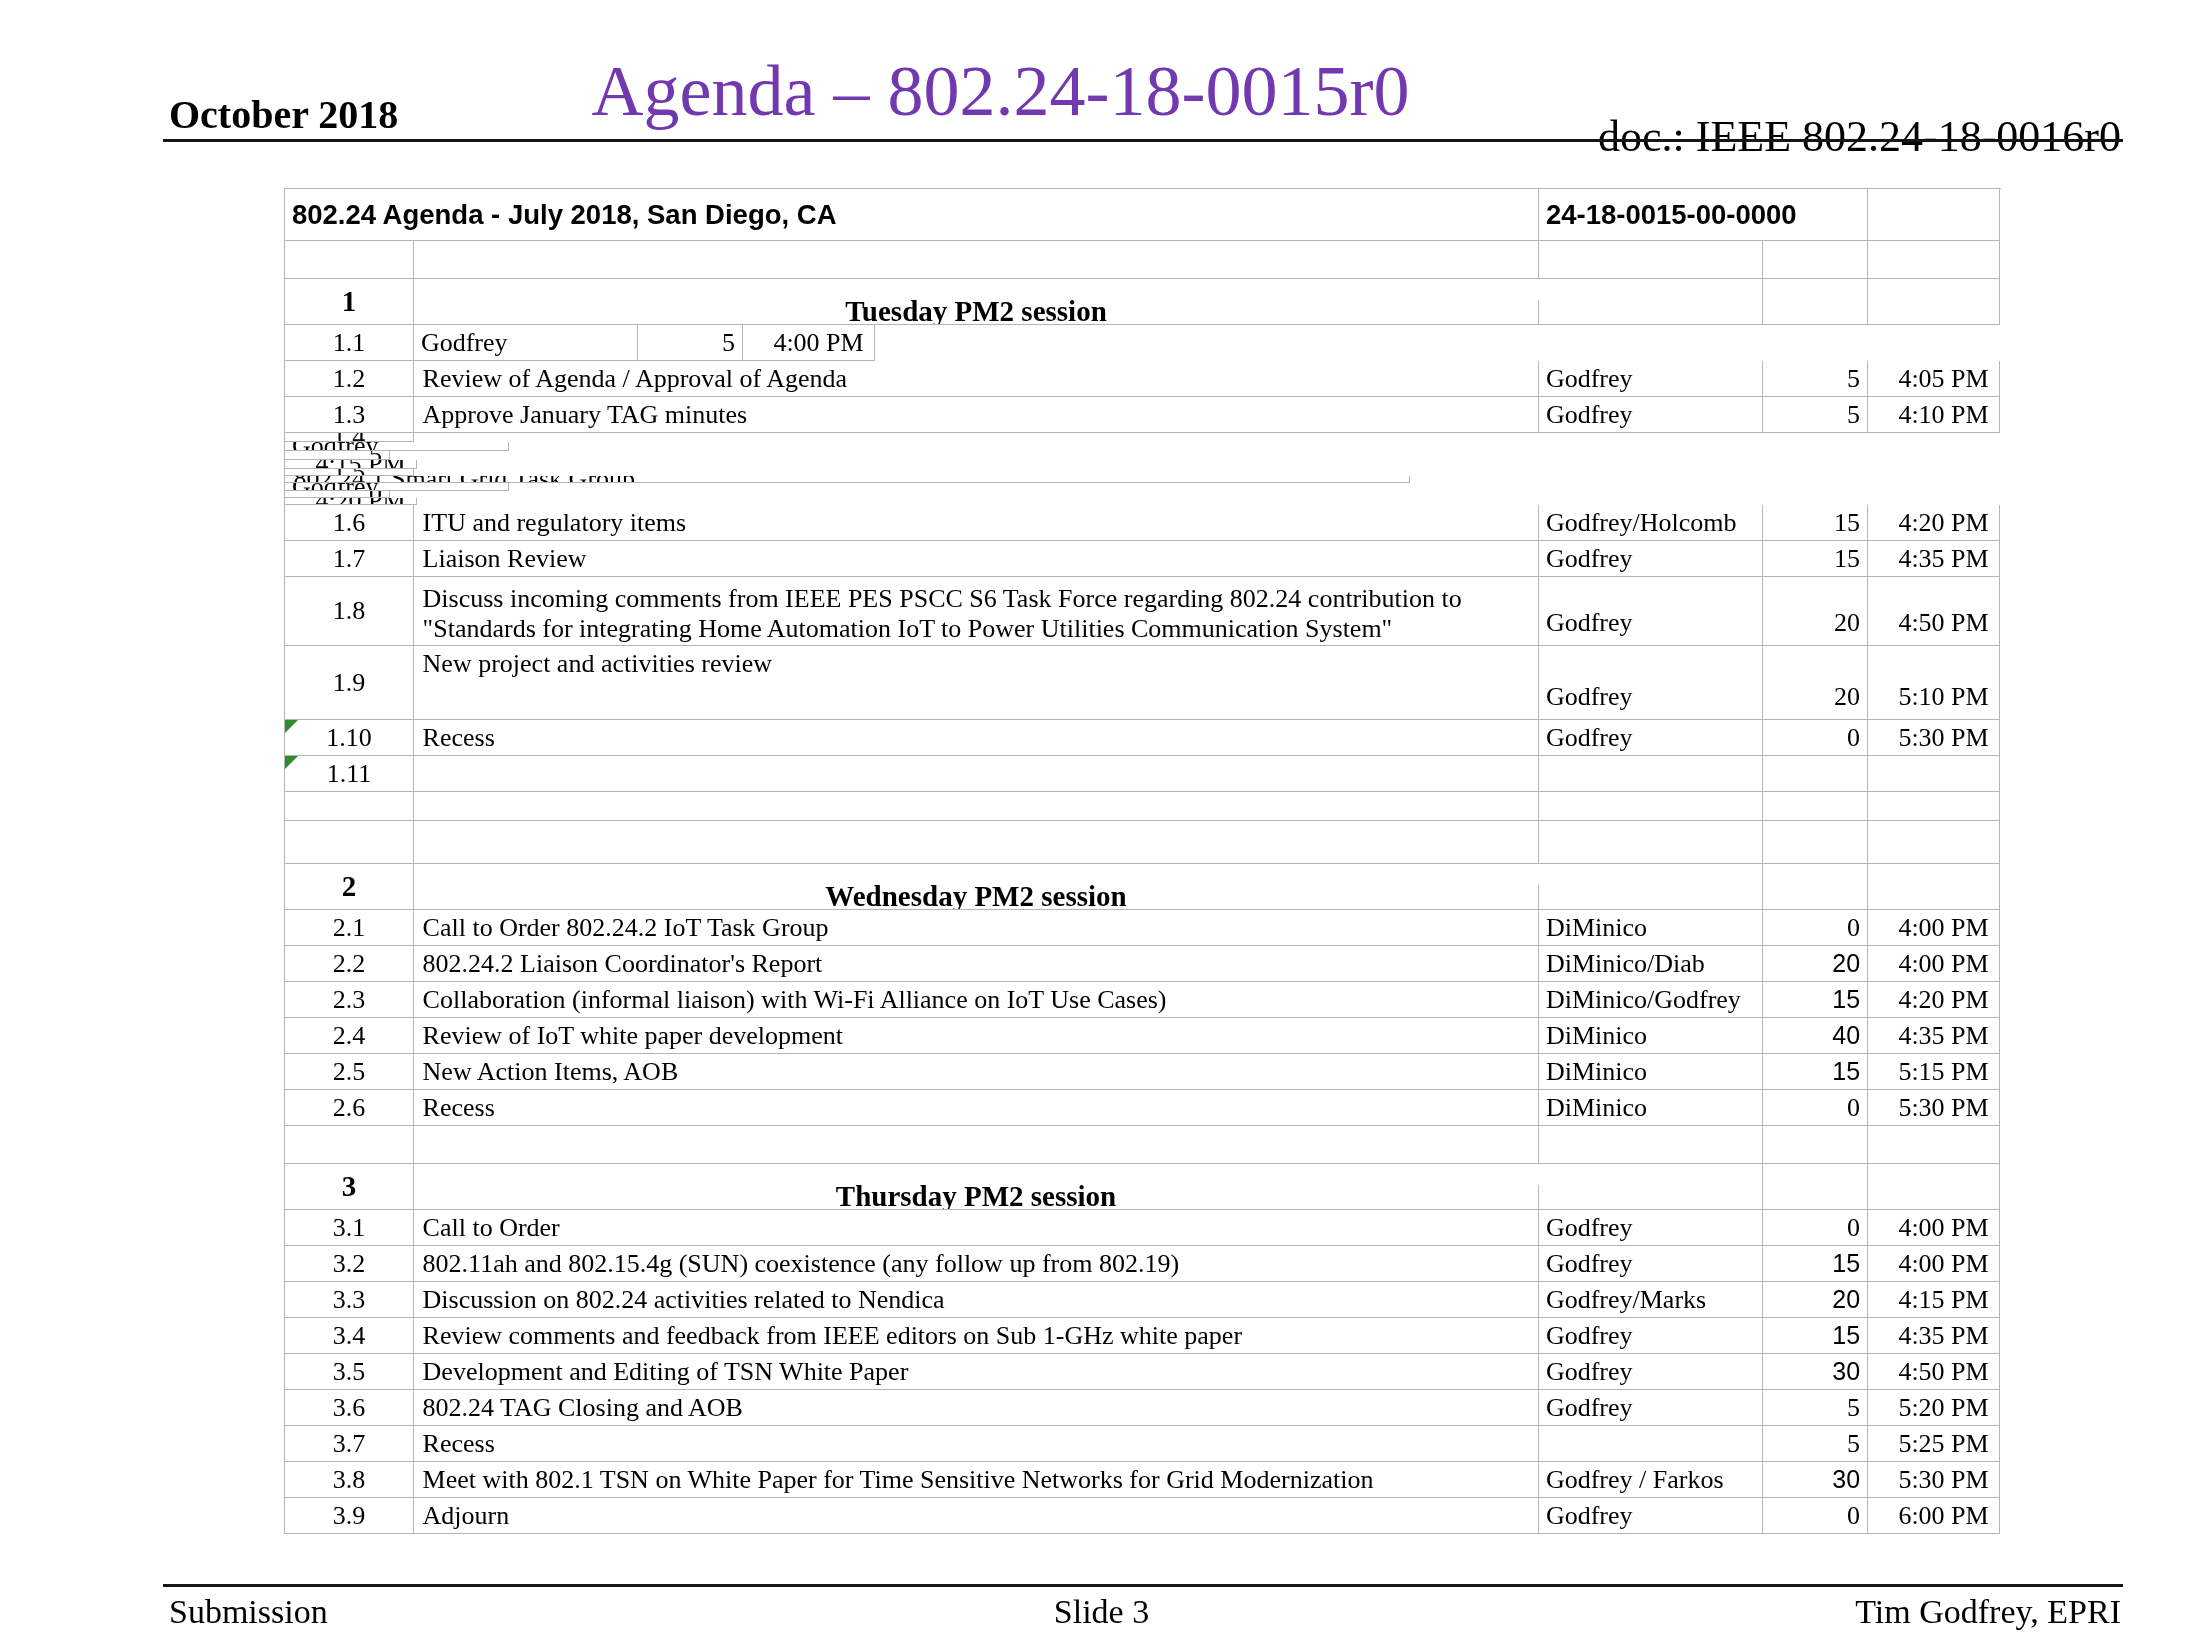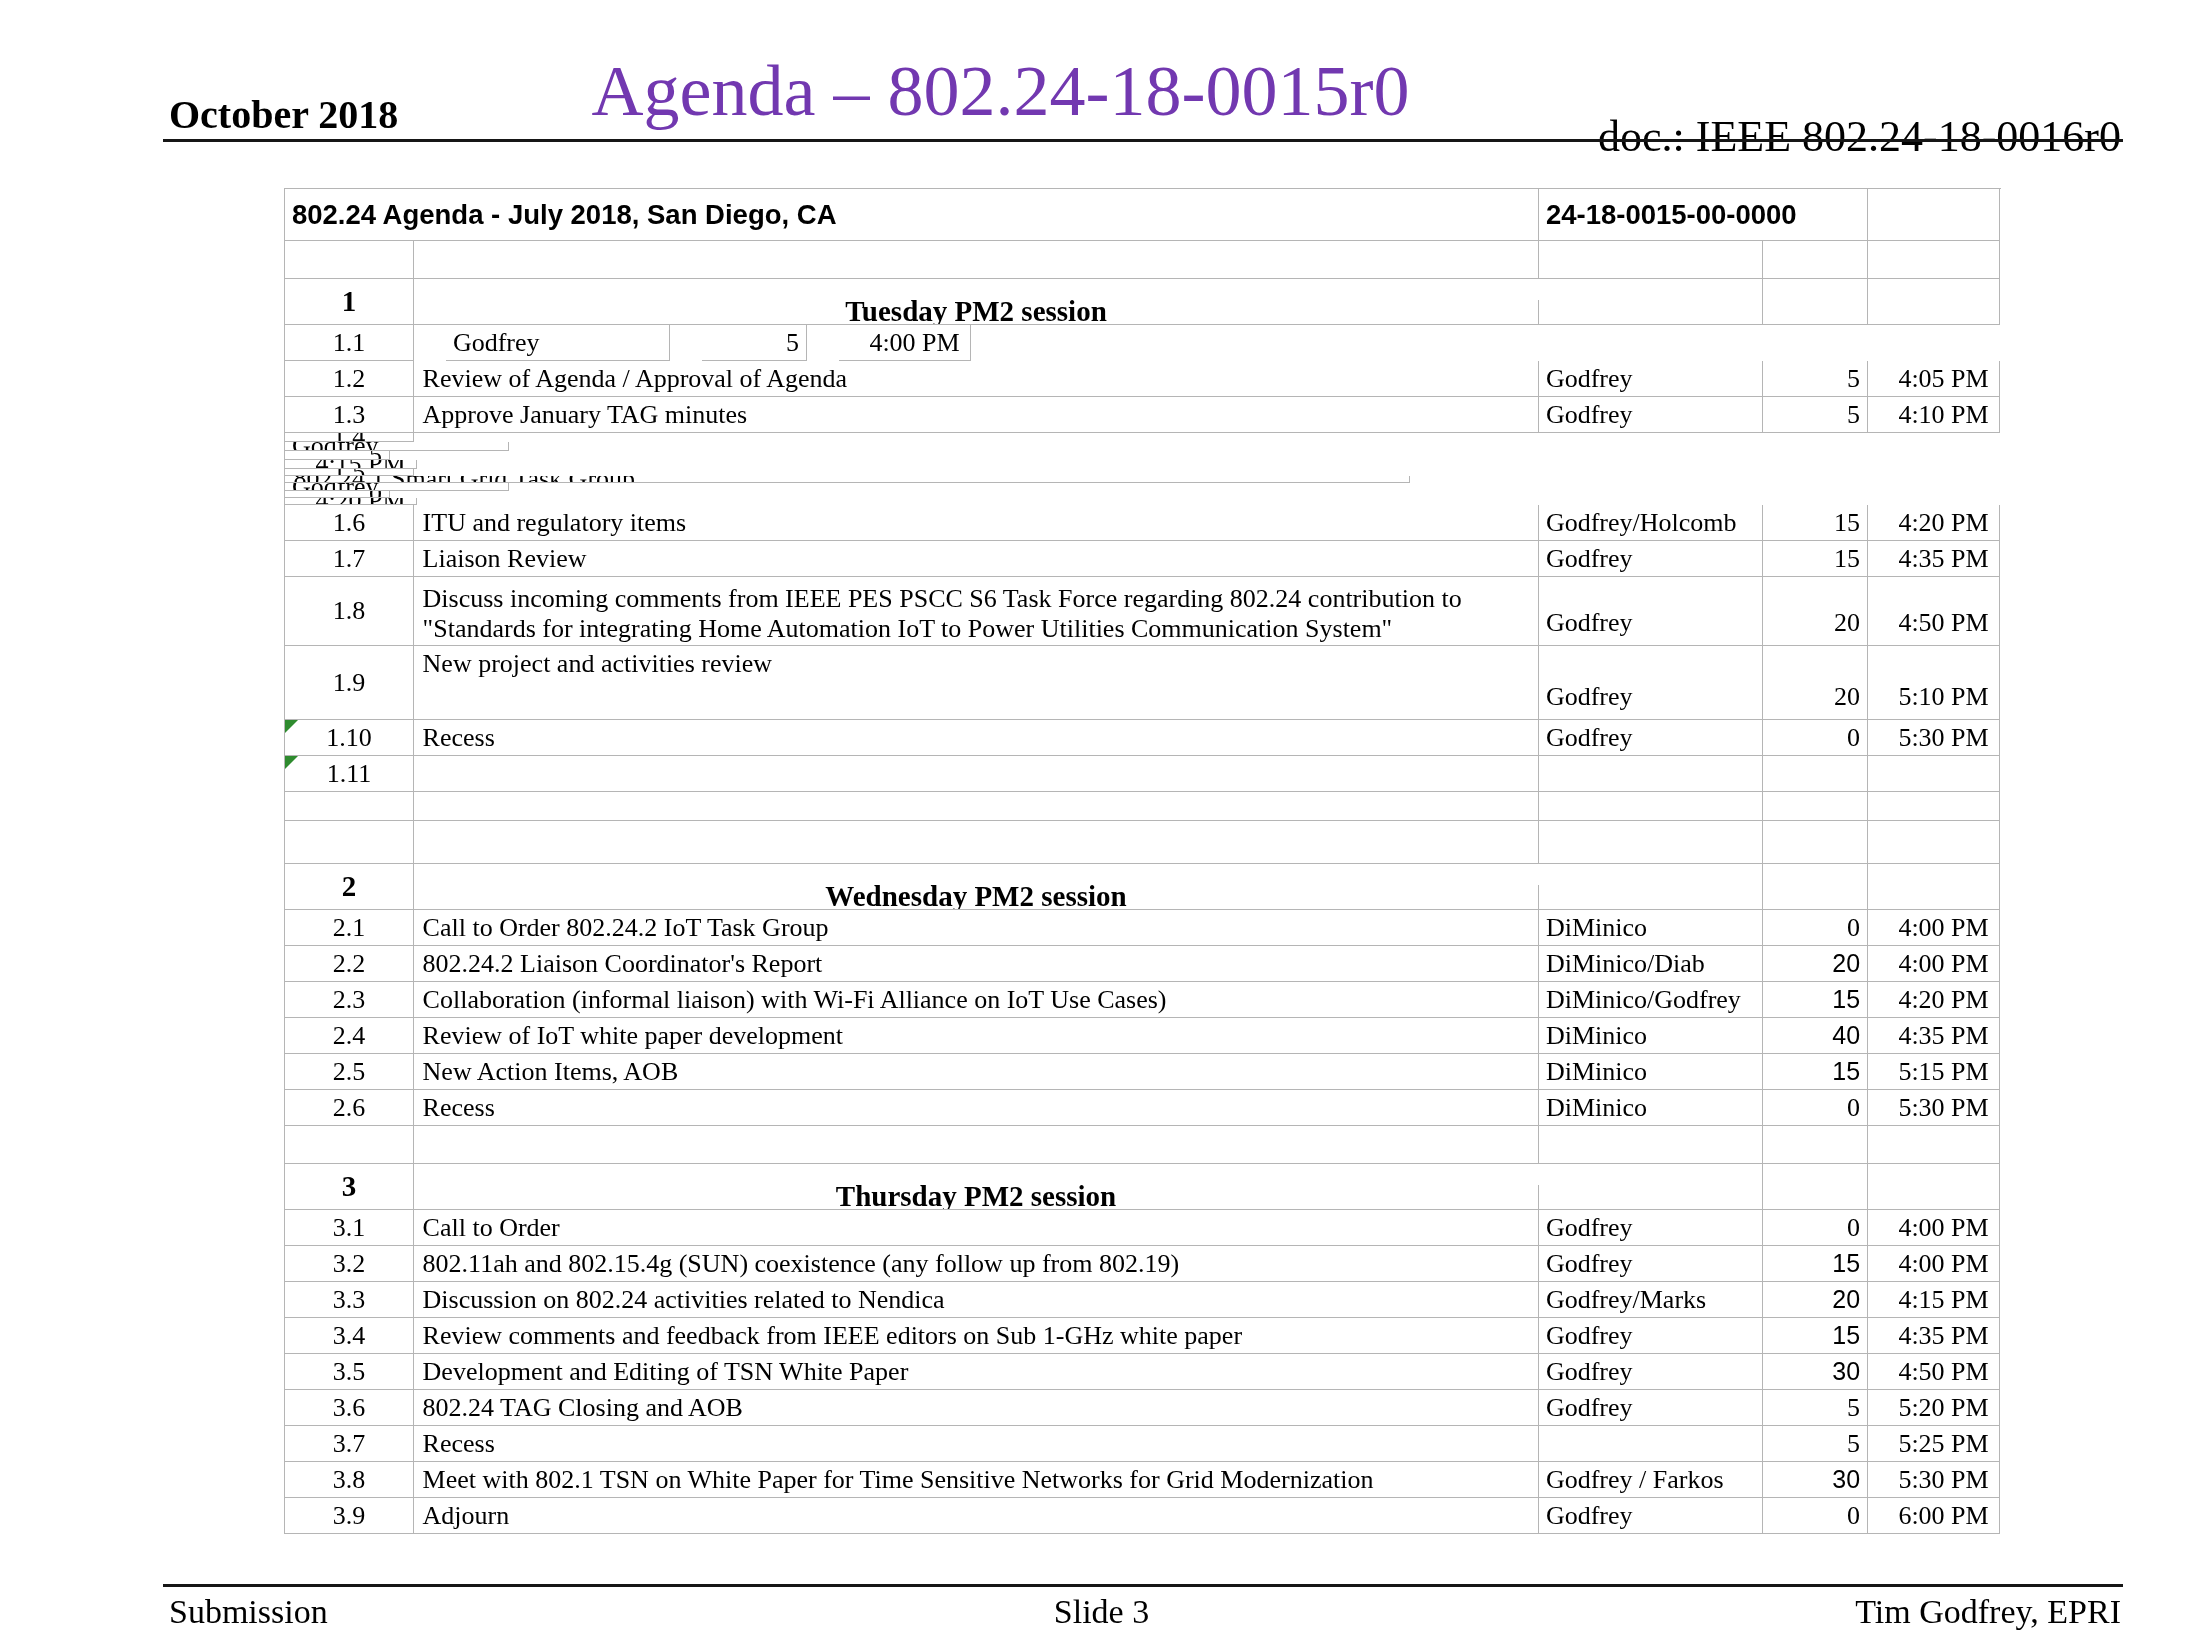--- a/index.html
+++ b/index.html
@@ -100,21 +100,21 @@
         <div class="cell c-min"></div>
         <div class="cell c-time"></div>
       </div>
       <div class="trow sec" style="height: 46px;">
         <div class="cell c-num">1</div>
         <div class="cell c-desc">Tuesday PM2 session</div>
         <div class="cell c-who"></div>
         <div class="cell c-min"></div>
         <div class="cell c-time"></div>
       </div>
-      <div class="trow" style="height: 36px; gap: 32px;">
+      <div class="trow" style="height: 36px;">
         <div class="cell c-num">1.1</div>
         <div class="cell c-who">Godfrey</div>
         <div class="cell c-min">5</div>
         <div class="cell c-time">4:00 PM</div>
       </div>
       <div class="trow" style="height: 36px;">
         <div class="cell c-num">1.2</div>
         <div class="cell c-desc">Review of Agenda / Approval of Agenda</div>
         <div class="cell c-who">Godfrey</div>
         <div class="cell c-min">5</div>

